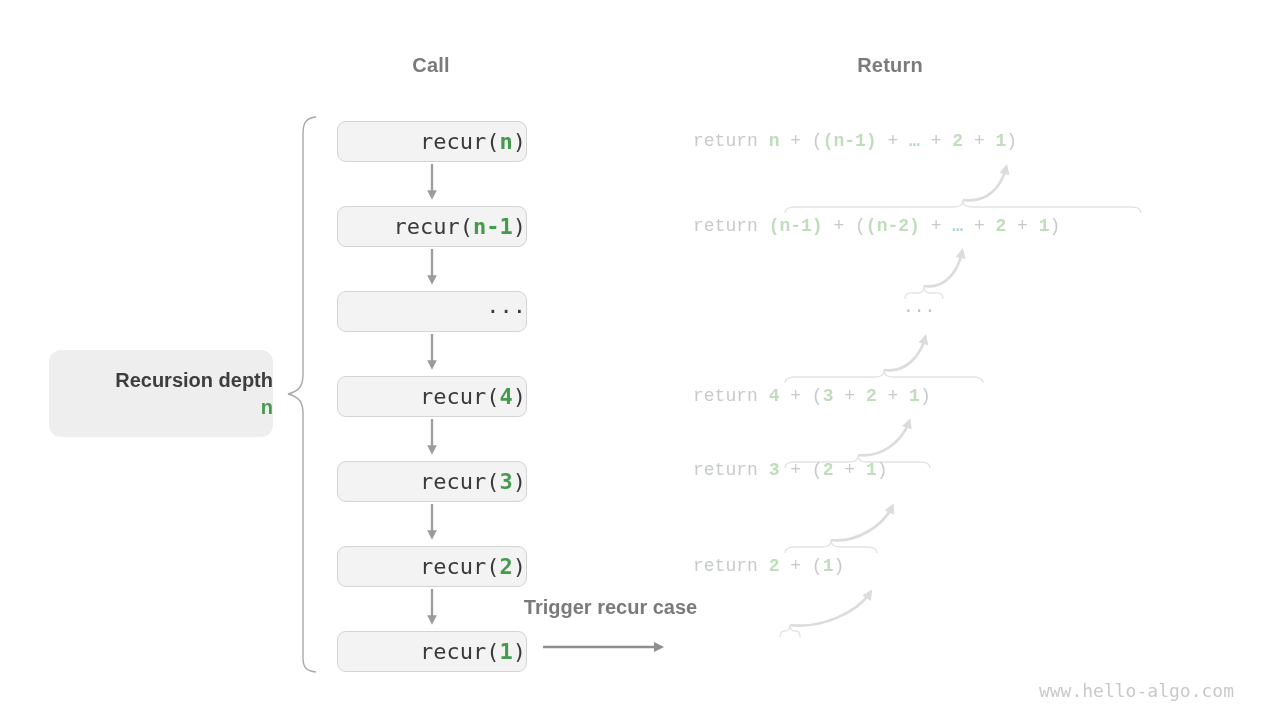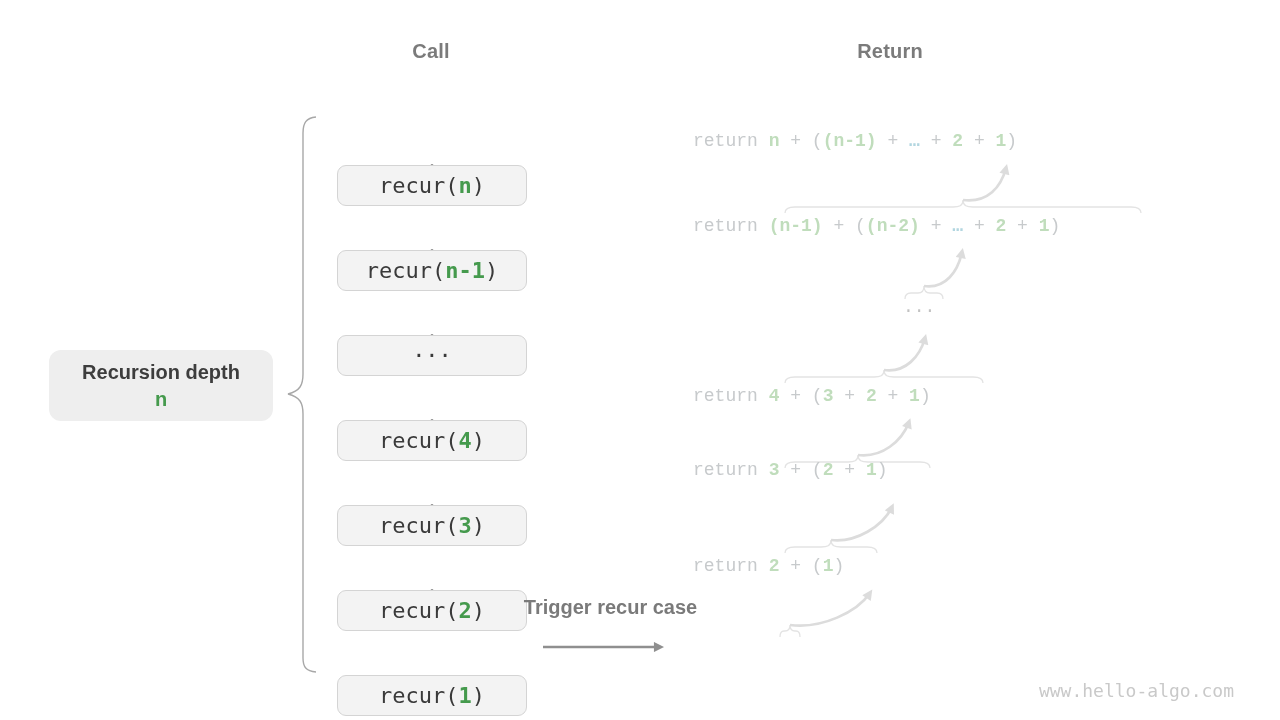--- a/index.html
+++ b/index.html
@@ -3,49 +3,48 @@
 <meta charset="utf-8">
 <style>
   html,body{margin:0;padding:0;background:#ffffff;}
   .canvas{
     position:relative;width:1280px;height:720px;background:#ffffff;overflow:hidden;
     font-family:"Liberation Sans",sans-serif;
   }
   .overlay{position:absolute;left:0;top:0;width:1280px;height:720px;pointer-events:none;}
 
   .hdr{
-    position:absolute;top:40px;width:200px;text-align:center;
+    position:absolute;top:54px;width:200px;text-align:center;
     font-size:20px;font-weight:bold;color:#7b7b7b;letter-spacing:.2px;
   }
   #hdr-call{left:331px;}
   #hdr-return{left:790px;}
 
   .callbox{
     position:absolute;left:337px;width:190px;height:41px;box-sizing:border-box;
     background:#f3f3f3;border:1.6px solid #d4d4d4;border-radius:9px;
-    display:flex;align-items:center;justify-content:center;
+    display:flex;align-items:center;justify-content:flex-end;
     font-family:"DejaVu Sans Mono",monospace;font-size:22px;color:#3a3a3a;
     white-space:pre;
-    margin-top:44px;
   }
   .retline{
     position:absolute;left:693px;height:40px;line-height:40px;white-space:pre;
     font-family:Liberation Mono, monospace;font-size:18px;color:#c4c8ca;
   }
   .tk-dark{color:#3a3a3a;}
   .tk-green{color:#459a4d;font-weight:bold;}
   .tk-gray{color:#c7cacc;}
   .tk-lgreen{color:#c0ddbc;font-weight:bold;}
   .tk-teal{color:#b2d6e0;font-weight:bold;}
   .tk-dots{color:#c2c2c2;}
 
   .depth-label{
-    position:absolute;left:49px;top:350px;width:224px;height:71px;
+    position:absolute;left:49px;top:350px;width:224px;height:87px;
     background:#eeeeee;border-radius:12px;
-    display:flex;flex-direction:column;align-items:center;justify-content:center;gap:4px;
+    display:flex;flex-direction:column;align-items:flex-end;justify-content:center;gap:4px;
   }
   .depth-label .l1{font-size:20px;font-weight:bold;color:#3d3d3d;}
   .depth-label .l2{font-size:20px;font-weight:bold;color:#459a4d;}
 
   .trigger{
     position:absolute;left:468px;top:596px;width:285px;text-align:center;
     font-size:20px;font-weight:bold;color:#7a7a7a;
   }
   .watermark{
     position:absolute;right:46px;top:680px;

